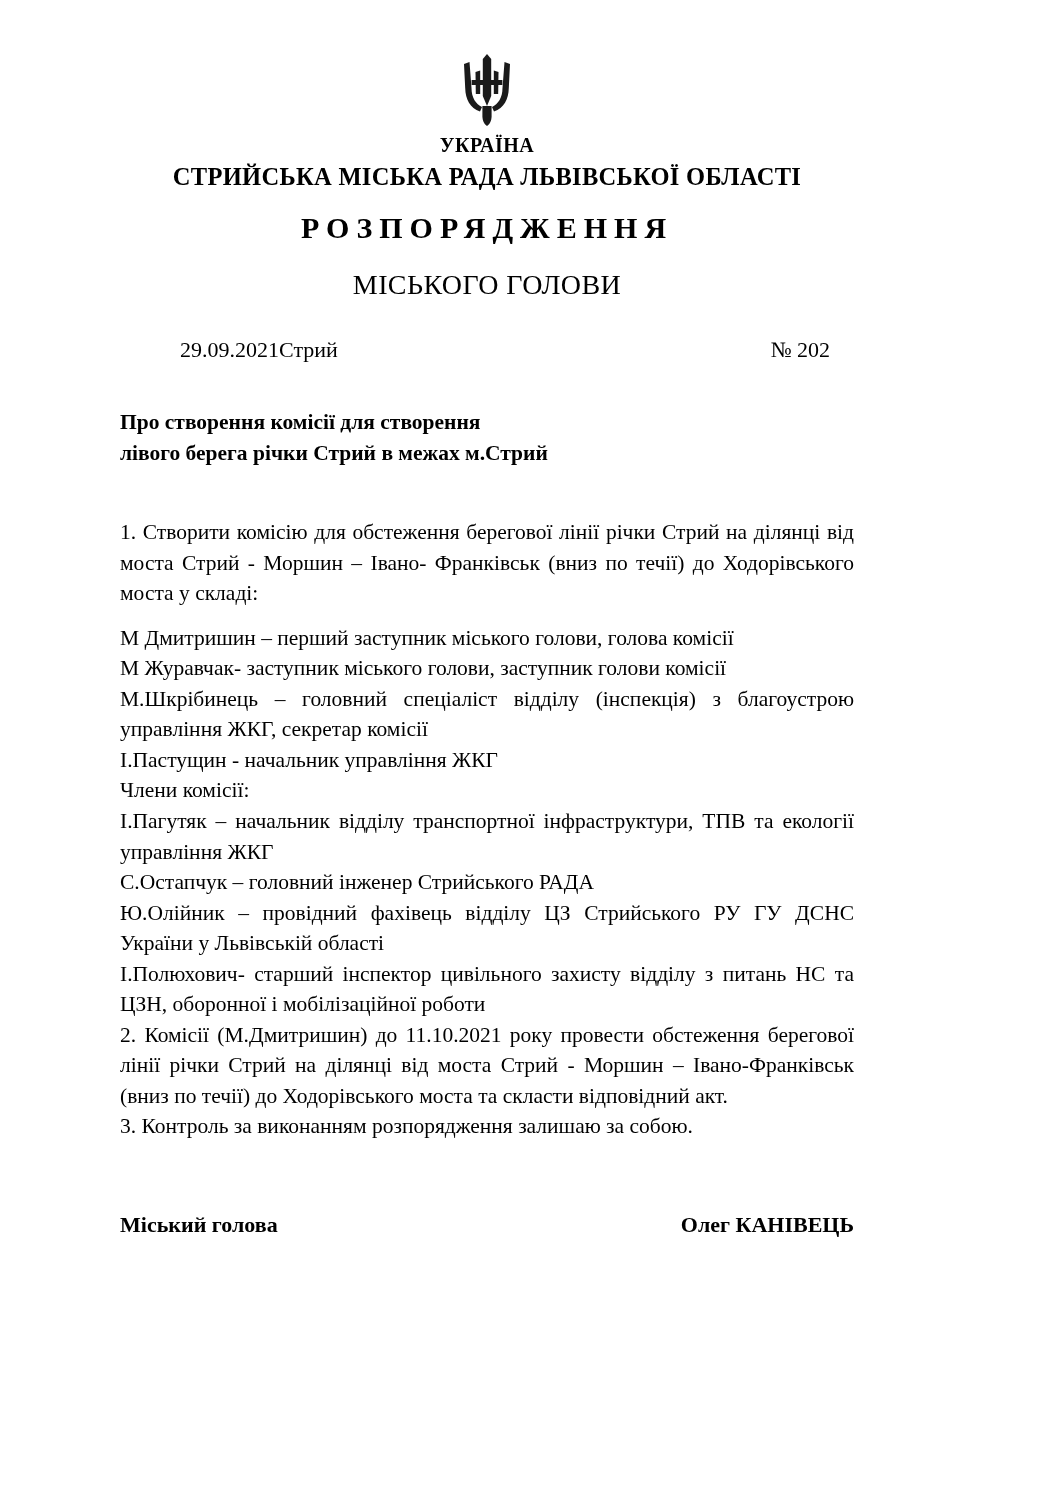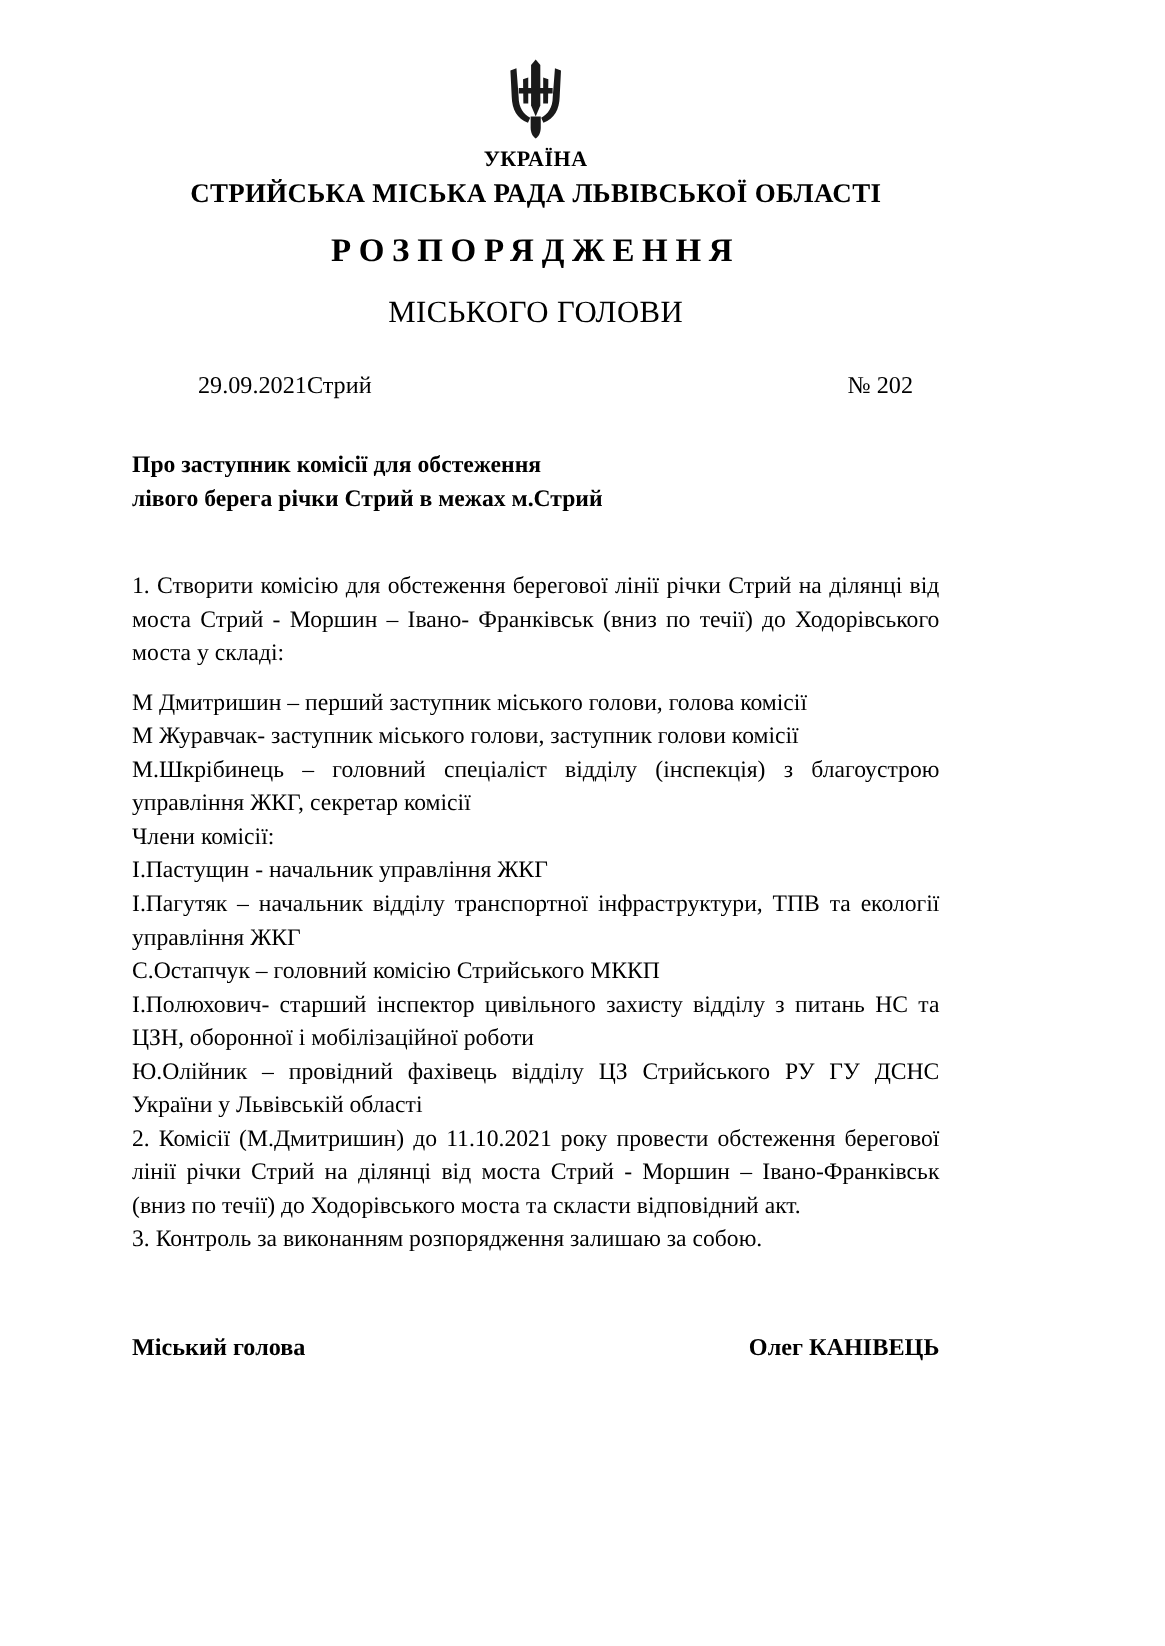--- a/index.html
+++ b/index.html
@@ -143,40 +143,40 @@
   <div class="hdr-doctype">РОЗПОРЯДЖЕННЯ</div>
   <div class="hdr-author">МІСЬКОГО ГОЛОВИ</div>
 
   <div class="meta-row">
     <div class="meta-date">29.09.2021</div>
     <div class="meta-city">Стрий</div>
     <div class="meta-number">№ 202</div>
   </div>
 
   <div class="subject">
-    <div>Про заступник комісії  для обстеження</div>
+    <div>Про створення комісії  для створення</div>
     <div>лівого берега річки Стрий в межах м.Стрий</div>
   </div>
 
 
   <div class="spacer-sm"></div>
 
   <p class="para">1. Створити комісію для обстеження берегової лінії річки Стрий на ділянці від моста Стрий - Моршин – Івано- Франківськ (вниз по течії) до Ходорівського моста у складі:</p>
 
   <p class="line">М Дмитришин – перший заступник міського голови, голова комісії</p>
   <p class="line">М Журавчак- заступник міського голови, заступник голови комісії</p>
   <p class="line">М.Шкрібинець – головний спеціаліст відділу (інспекція) з благоустрою управління ЖКГ, секретар комісії</p>
 
+  <p class="line">І.Пастущин - начальник управління ЖКГ</p>
+
   <p class="line">Члени комісії:</p>
-
-  <p class="line">І.Пастущин - начальник управління ЖКГ</p>
   <p class="line">І.Пагутяк  – начальник відділу транспортної інфраструктури, ТПВ та екології управління ЖКГ</p>
-  <p class="line">С.Остапчук – головний комісію Стрийського МККП</p>
+  <p class="line">С.Остапчук – головний інженер Стрийського РАДА</p>
+  <p class="line">Ю.Олійник – провідний фахівець відділу ЦЗ Стрийського РУ ГУ ДСНС України у Львівській області</p>
   <p class="line">І.Полюхович- старший інспектор цивільного захисту відділу з питань НС та ЦЗН, оборонної і мобілізаційної роботи</p>
-  <p class="line">Ю.Олійник – провідний фахівець відділу ЦЗ Стрийського РУ ГУ ДСНС України у Львівській області</p>
 
   <p class="line">2. Комісії (М.Дмитришин) до 11.10.2021 року провести обстеження берегової лінії річки Стрий на ділянці від моста Стрий - Моршин – Івано-Франківськ (вниз по течії) до Ходорівського моста та скласти відповідний акт.</p>
   <p class="line">3. Контроль за виконанням розпорядження залишаю за собою.</p>
 
   <div class="sign-row">
     <div class="sign-left">Міський голова</div>
     <div class="sign-right">Олег КАНІВЕЦЬ</div>
   </div>
 
 </div>

